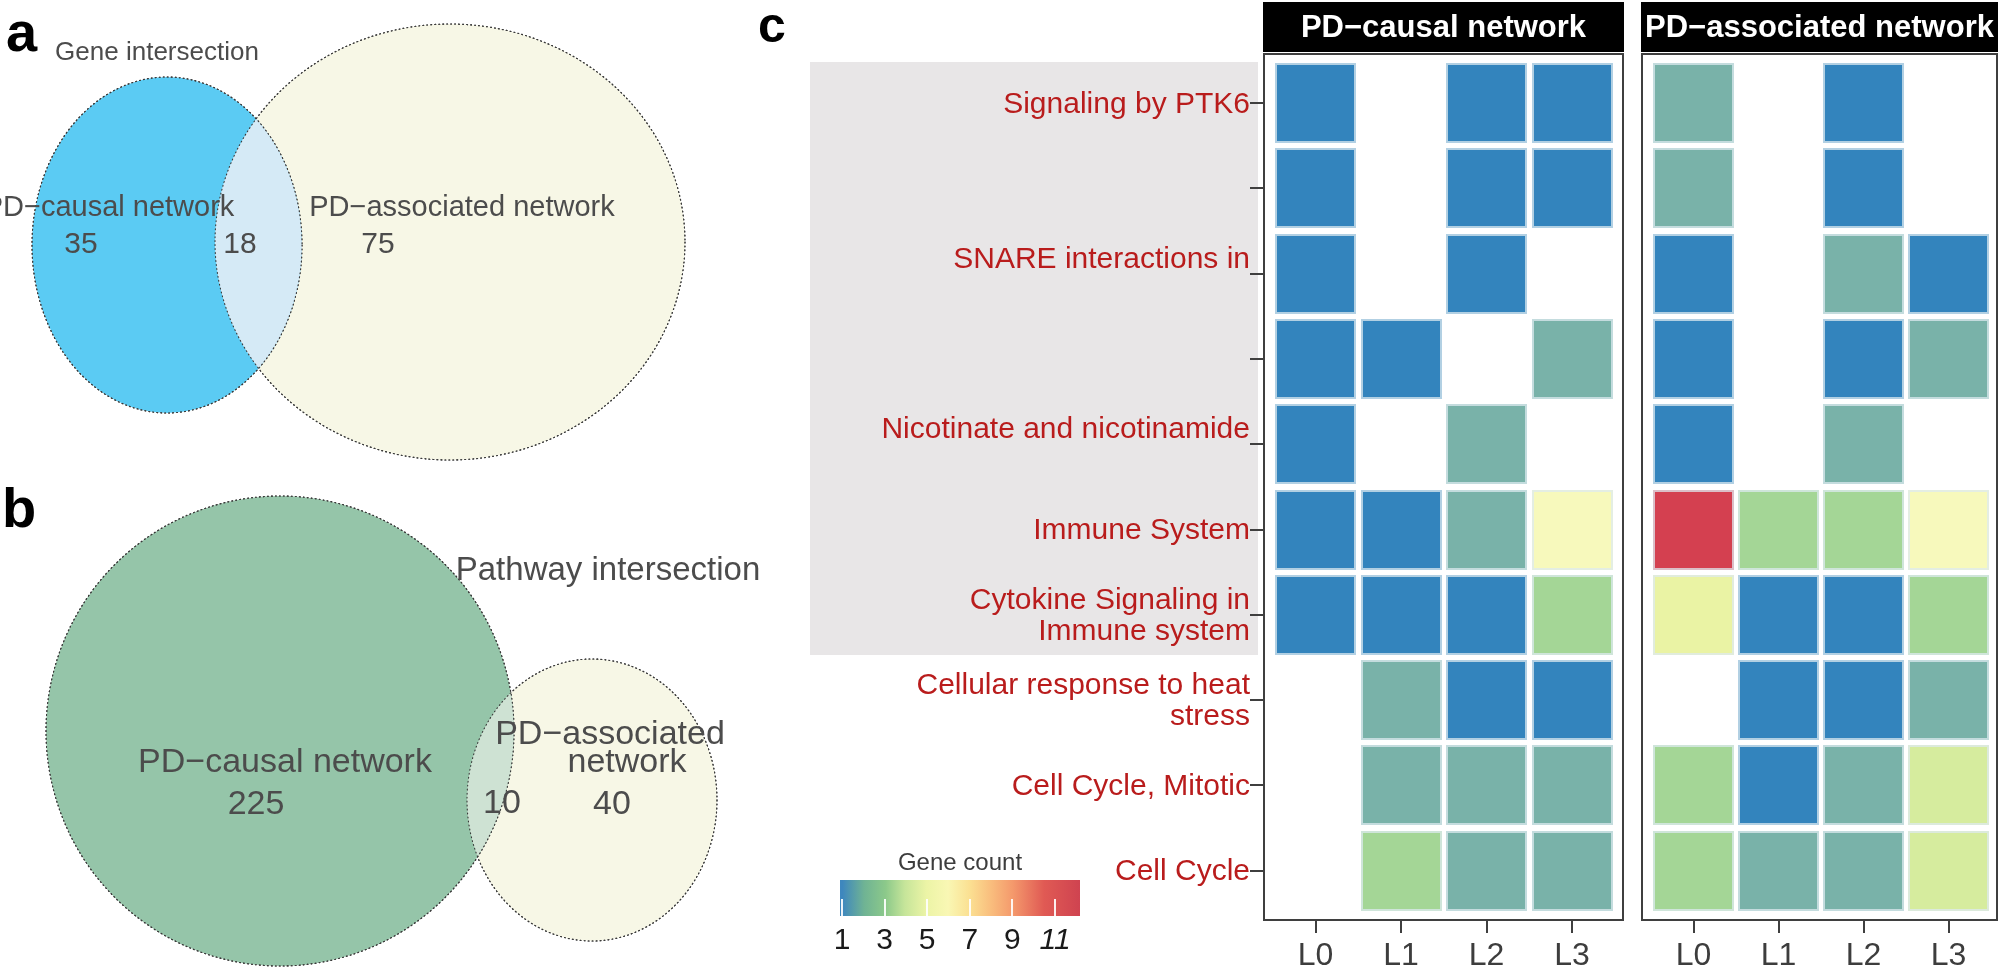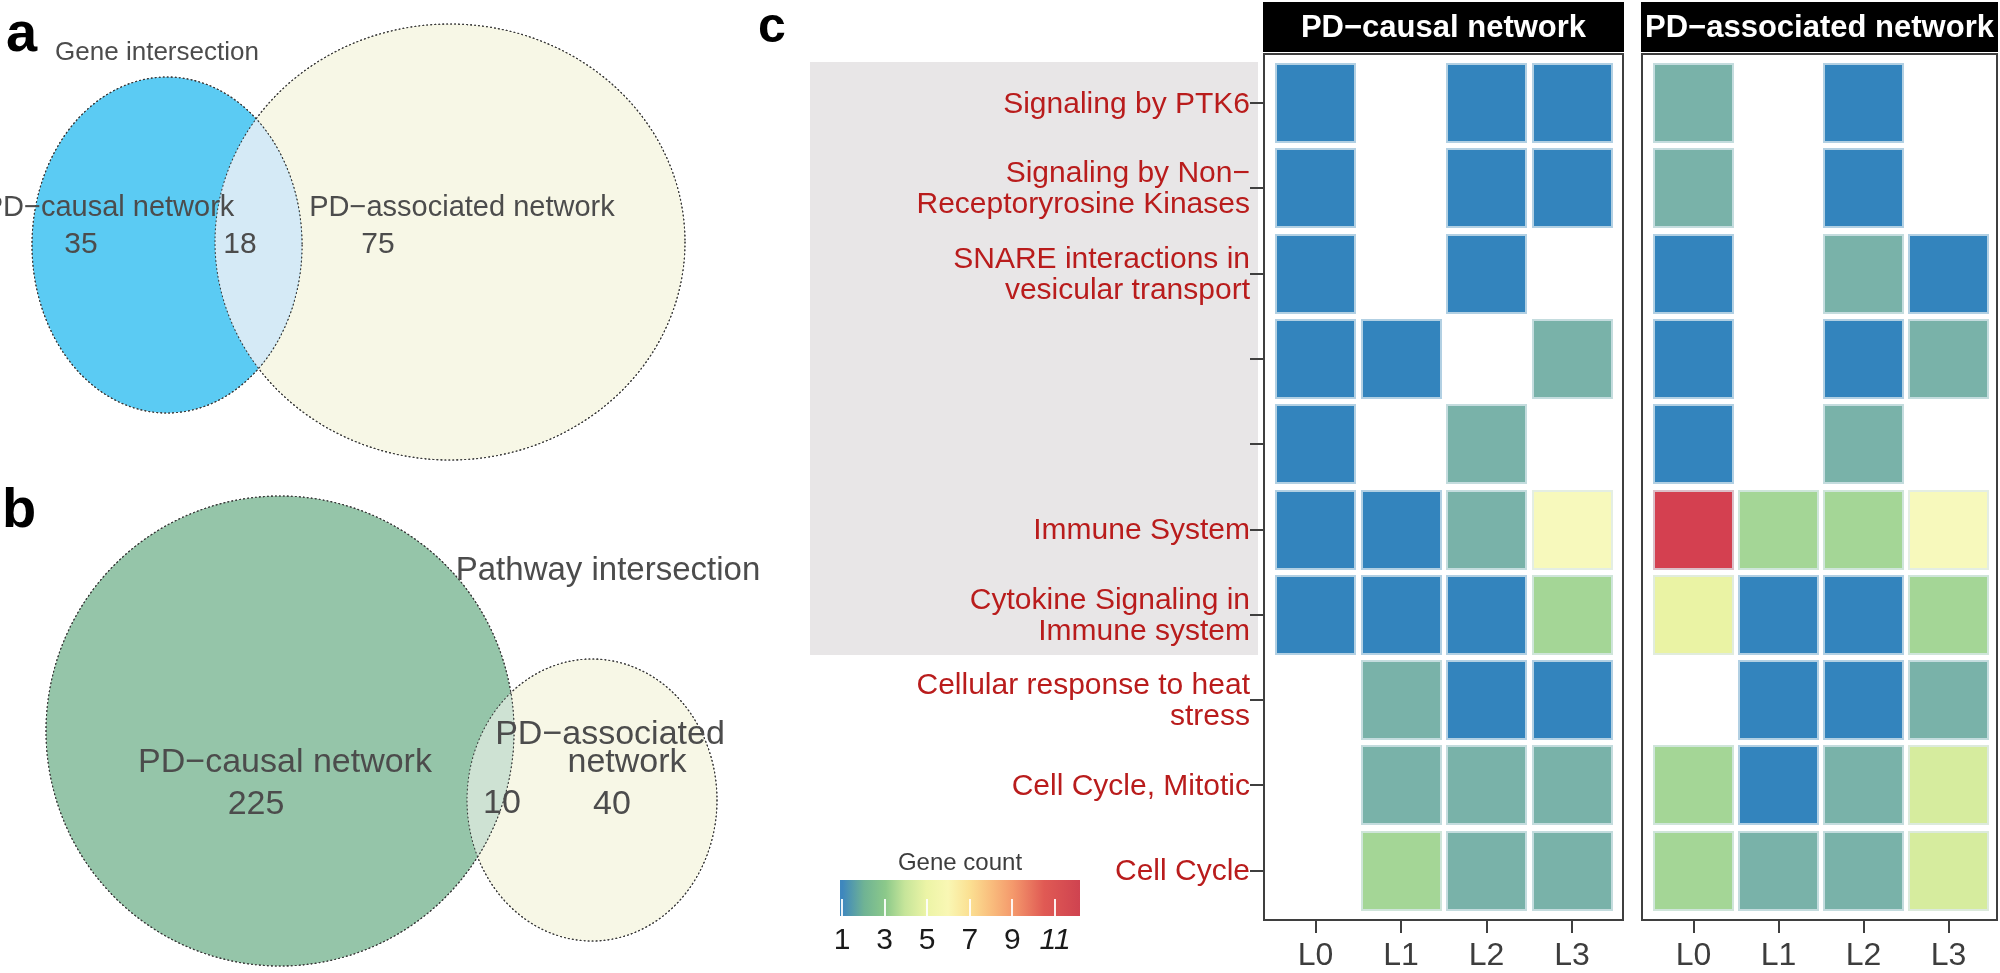--- a/index.html
+++ b/index.html
@@ -88,32 +88,28 @@
   <div class="panelbox" style="left:1263px;width:361px;"></div>
   <div class="panelbox" style="left:1641px;width:357px;"></div>
 
   <div class="legend-title">Gene count</div>
   <div class="legend-bar"></div>
 
 <div class="rowlabel" style="top: 86.5px;">
       <div>Signaling by PTK6</div>
     </div>
     <div class="rowtick" style="left: 1250px; top: 102px;"></div>
-    <div class="rowlabel" style="top: 156.3px;">
-      <div>Signaling by Non−</div>
-      <div>Receptoryrosine Kinases</div>
-    </div>
     <div class="rowtick" style="left: 1250px; top: 187.3px;"></div>
     <div class="rowlabel" style="top: 241.6px;">
       <div>SNARE interactions in</div>
-      <div>vesicular transport</div>
     </div>
     <div class="rowtick" style="left: 1250px; top: 272.6px;"></div>
     <div class="rowtick" style="left: 1250px; top: 357.9px;"></div>
     <div class="rowlabel" style="top: 412.2px;">
+      <div>Nicotinate and nicotinamide</div>
     </div>
     <div class="rowtick" style="left: 1250px; top: 443.2px;"></div>
     <div class="rowlabel" style="top: 513px;">
       <div>Immune System</div>
     </div>
     <div class="rowtick" style="left: 1250px; top: 528.5px;"></div>
     <div class="rowlabel" style="top: 582.8px;">
       <div>Cytokine Signaling in</div>
       <div>Immune system</div>
     </div>

